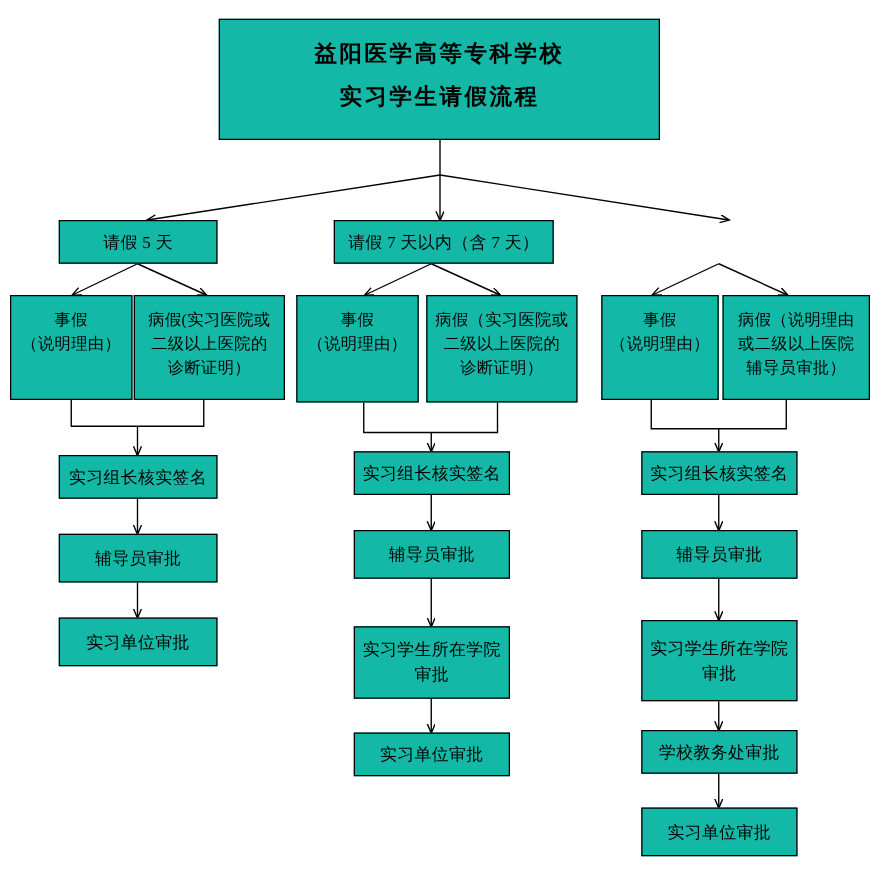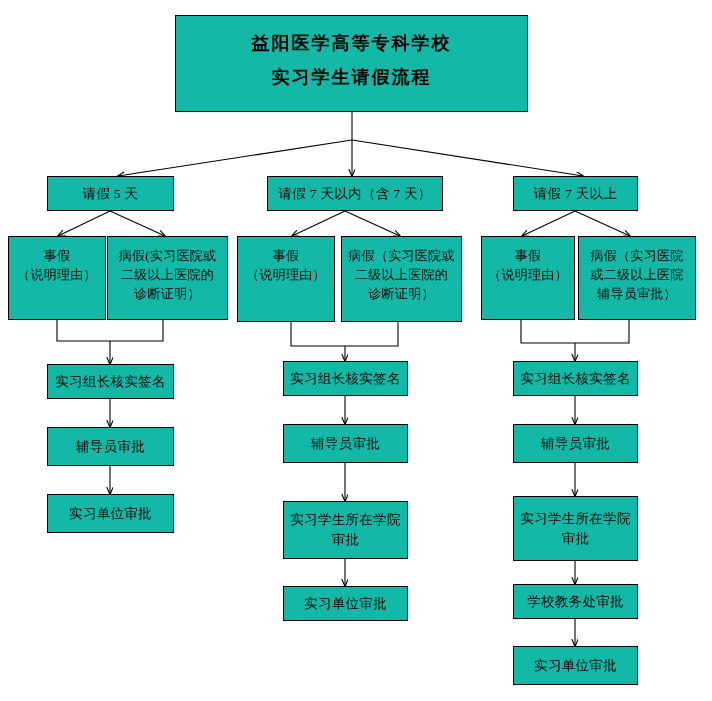--- a/index.html
+++ b/index.html
@@ -163,31 +163,28 @@
     <span class="line">辅导员审批</span>
   </div>
   <div class="node step" style="left:283px; top:501px; width:125px; height:58px; white-space:pre-line;">
     <span class="line" style="white-space:pre-line;">实习学生所在学院
 审批</span>
   </div>
   <div class="node step" style="left:283px; top:586px; width:125px; height:35px;">
     <span class="line">实习单位审批</span>
   </div>
 
-  <div class="node branch" style="left:513px; top:176px; width:125px; height:35px;">
-    <span class="line">请假 7 天以上</span>
-  </div>
 
   <div class="node leave" style="left:481px; top:236px; width:94px; height:84px;">
     <span class="line">事假</span>
     <span class="line">（说明理由）</span>
   </div>
 
   <div class="node leave" style="left:578px; top:236px; width:118px; height:84px;">
-    <span class="line">病假（实习医院</span>
+    <span class="line">病假（说明理由</span>
     <span class="line">或二级以上医院</span>
     <span class="line">辅导员审批）</span>
   </div>
 
   <div class="node step" style="left:513px; top:361px; width:125px; height:35px;">
     <span class="line">实习组长核实签名</span>
   </div>
   <div class="node step" style="left:513px; top:424px; width:125px; height:39px;">
     <span class="line">辅导员审批</span>
   </div>

